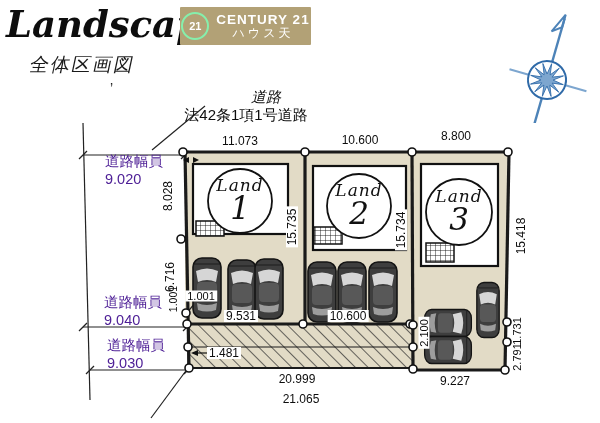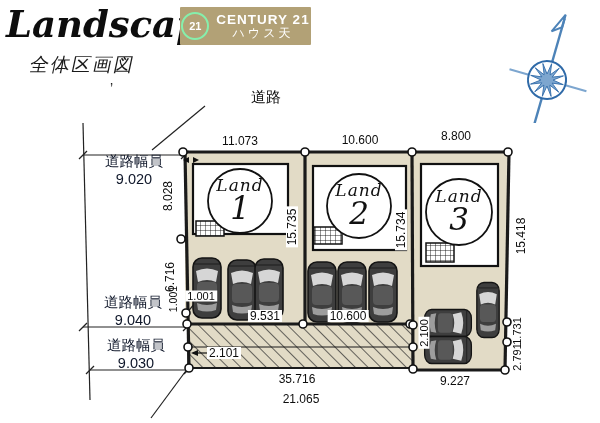--- a/index.html
+++ b/index.html
@@ -21,22 +21,22 @@
   .c21 .nm{color:#fff;font-weight:bold;font-size:13.5px;letter-spacing:1px;}
   .c21 .br{color:#fff;font-size:12px;letter-spacing:3px;}
   .disclaimer{position:absolute;left:333px;top:16px;font-size:9.5px;color:#222;
        white-space:nowrap;}
   
   .lbl{position:absolute;transform:translate(-50%,-50%);font-size:12px;color:#0d0d0d;
        white-space:nowrap;line-height:1;}
   .bg{background:#fff;padding:0 2px;}
   .rot{transform:translate(-50%,-50%) rotate(-90deg);}
   .big{font-size:15px;}
-  .road2{position:absolute;transform:translate(-50%,-50%);text-align:center;
-       font-size:14.5px;line-height:1.25;white-space:nowrap;color:#0f172a;}
+  .road2{position:absolute;transform:translate(-50%,-50%);text-align:left;
+       font-size:14.5px;line-height:1.25;white-space:nowrap;color:#4c1d95;}
   .landtag{position:absolute;transform:translate(-50%,-50%);text-align:center;
        font-family:"DejaVu Serif",serif;font-style:italic;color:#111;line-height:.9;}
   .landtag .w{font-size:17px;letter-spacing:1px;display:block;}
   .landtag .n{font-size:31px;display:block;margin-top:2px;}
 </style>
 </head>
 <body>
 
 <div id="stage">
 
@@ -164,21 +164,22 @@
 
   <div class="c21">
     <span class="circ">21</span>
     <span class="col">
       <span class="nm">CENTURY 21</span>
       <span class="br">ハウス天</span>
     </span>
   </div>
 
 
-  <div class="lbl big" style="left:266px;top:96px;">道路</div>
+  <div class="lbl big" style="left:266px;top:96px;font-style:italic;">道路</div>
+  <div class="lbl big" style="left:246px;top:114px;">法42条1項1号道路</div>
 
   <div class="road2" style="left:134px;top:170px;">
     <span>道路幅員</span><br>
     <span>9.020</span>
   </div>
   <div class="road2" style="left:133px;top:311px;">
     <span>道路幅員</span><br>
     <span>9.040</span>
   </div>
   <div class="road2" style="left:136px;top:354px;">
@@ -194,26 +195,26 @@
   <div class="lbl rot" style="left:170px;top:277px;">6.716</div>
   <div class="lbl rot" style="left:173px;top:299px;font-size:10.5px;">1.001</div>
   <div class="lbl bg" style="left:201px;top:296px;font-size:11px;">1.001</div>
 
   <div class="lbl rot bg" style="left:292px;top:227px;">15.735</div>
   <div class="lbl rot bg" style="left:401px;top:230px;">15.734</div>
   <div class="lbl rot" style="left:521px;top:236px;">15.418</div>
   <div class="lbl rot" style="left:517px;top:331px;font-size:11px;">1.731</div>
   <div class="lbl rot" style="left:517px;top:357px;font-size:11px;">2.791</div>
 
-  <div class="lbl bg" style="left:241px;top:316px;margin-left:24px;">9.531</div>
+  <div class="lbl bg" style="left:241px;top:316px;">9.531</div>
   <div class="lbl bg" style="left:348px;top:316px;">10.600</div>
 
-  <div class="lbl bg" style="left:224px;top:353px;">2.101</div>
+  <div class="lbl bg" style="left:224px;top:353px;">1.481</div>
   <div class="lbl bg" style="left:301px;top:351px;margin-top:48px;">21.065</div>
-  <div class="lbl" style="left:297px;top:379px;">35.716</div>
+  <div class="lbl" style="left:297px;top:379px;">20.999</div>
   <div class="lbl rot bg" style="left:424px;top:333px;font-size:11px;">2.100</div>
   <div class="lbl" style="left:455px;top:381px;">9.227</div>
 
   <div class="landtag" style="left:240px;top:201px;">
     <span class="w">Land</span>
     <span class="n">1</span>
   </div>
   <div class="landtag" style="left:359px;top:206px;">
     <span class="w">Land</span>
     <span class="n">2</span>

